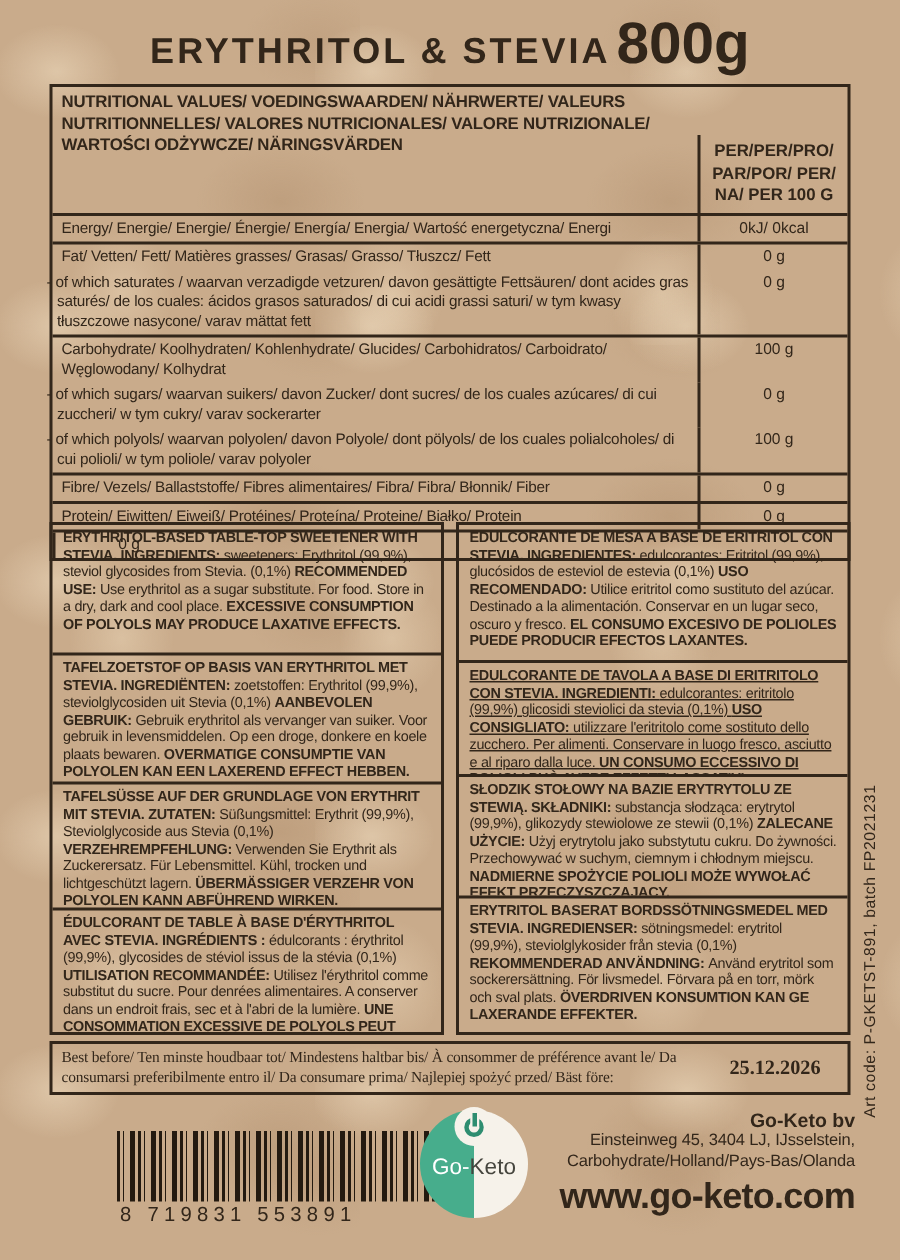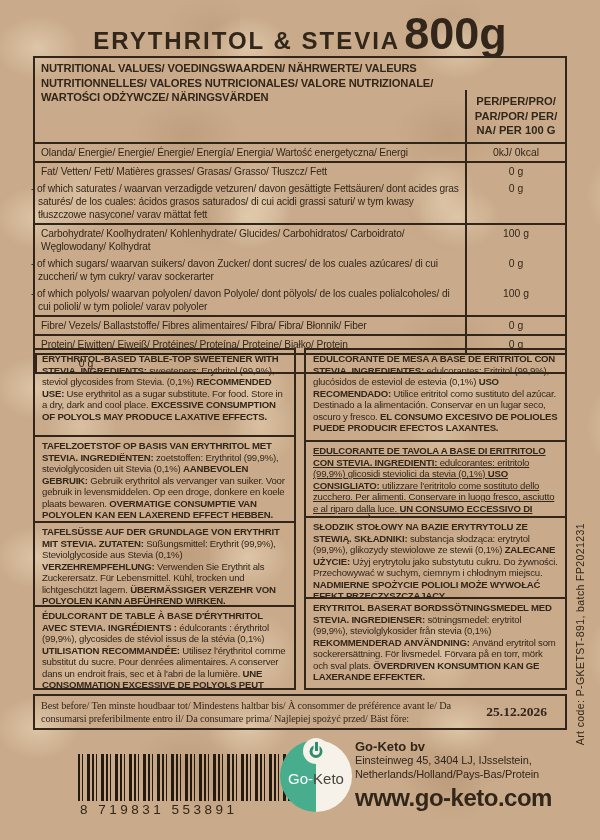--- a/index.html
+++ b/index.html
@@ -18,21 +18,21 @@
       radial-gradient(ellipse 80px 55px at 72% 64%, rgba(173,139,105,.38), transparent 70%),
       radial-gradient(ellipse 50px 60px at 45% 85%, rgba(238,218,188,.45), transparent 70%),
       radial-gradient(ellipse 70px 50px at 88% 15%, rgba(178,144,110,.33), transparent 70%);
     background-size:210px 170px,260px 210px,180px 230px,240px 190px;
   }
   .b{font-weight:bold;}
 
   
   .title{position:absolute;top:8px;left:0;right:0;text-align:center;white-space:nowrap;}
   .product-name{font-size:24px;font-weight:bold;letter-spacing:2px;}
-  .product-weight{font-size:45px;font-weight:bold;letter-spacing:0;margin-left:4px;}
+  .product-weight{font-size:39px;font-weight:bold;letter-spacing:0;margin-left:4px;}
 
   
   .ntable{position:absolute;left:33px;top:56px;width:534px;border:2px solid var(--ink);box-sizing:border-box;}
   .trow{display:flex;border-top:2px solid var(--ink);}
   .trow.first{border-top:none;}
   .trow.sub{border-top:none;}
   .cell-label{flex:1;padding:2px 6px;font-size:10.2px;line-height:13px;letter-spacing:-0.15px;}
   .cell-value{width:90px;border-left:2px solid var(--ink);text-align:center;padding:2px 4px;font-size:10.4px;line-height:13px;}
   .thead .cell-label{font-weight:bold;font-size:11.2px;line-height:14.6px;padding:3px 6px;}
   .thead .cell-value{font-weight:bold;font-size:11.2px;line-height:14.6px;padding:4px 4px;margin-top:32px;}
@@ -76,41 +76,41 @@
         background:linear-gradient(90deg,var(--teal) 0 50%, #f6f2ea 50% 100%);}
   .logo-text{position:absolute;top:50%;left:0;right:0;transform:translateY(-38%);text-align:center;font-size:15px;white-space:nowrap;}
   .logo-go{color:#ffffff;}
   .logo-keto{color:#45453e;}
   .power-badge{position:absolute;top:-2px;left:50%;transform:translateX(-50%);width:26px;height:26px;background:#f6f2ea;border-radius:50%;}
   .power-glyph{position:absolute;top:7px;left:50%;transform:translateX(-50%);width:13px;height:13px;
                border:3px solid var(--teal-dark);border-radius:50%;box-sizing:border-box;}
   .power-glyph::after{content:"";position:absolute;left:50%;top:-6px;transform:translateX(-50%);
                width:3px;height:9px;background:var(--teal-dark);box-shadow:0 0 0 1.5px #f6f2ea;}
 
-  .company{position:absolute;left:355px;top:739px;width:215px;text-align:left;}
+  .company{position:absolute;left:355px;top:739px;width:215px;text-align:right;}
   .company-name{font-weight:bold;font-size:13px;line-height:15px;}
   .address{font-size:11px;line-height:13.5px;letter-spacing:-0.1px;}
   .website{font-weight:bold;font-size:24px;letter-spacing:-0.5px;margin-top:3px;white-space:nowrap;}
 </style>
 </head>
 <body>
 
 <div class="label">
 
   <div class="title">
     <span class="product-name">ERYTHRITOL &amp; STEVIA</span><span class="product-weight">800g</span>
   </div>
 
   <div class="ntable">
     <div class="trow thead first">
       <div class="cell-label">NUTRITIONAL VALUES/ VOEDINGSWAARDEN/ NÄHRWERTE/ VALEURS NUTRITIONNELLES/ VALORES NUTRICIONALES/ VALORE NUTRIZIONALE/ WARTOŚCI ODŻYWCZE/ NÄRINGSVÄRDEN</div>
       <div class="cell-value">PER/PER/PRO/ PAR/POR/ PER/ NA/ PER 100 G</div>
     </div>
     <div class="trow">
-      <div class="cell-label">Olanda/ Energie/ Energie/ Énergie/ Energía/ Energia/ Wartość energetyczna/ Energi</div>
+      <div class="cell-label">Energy/ Energie/ Energie/ Énergie/ Energía/ Energia/ Wartość energetyczna/ Energi</div>
       <div class="cell-value">0kJ/ 0kcal</div>
     </div>
     <div class="trow">
       <div class="cell-label">Fat/ Vetten/ Fett/ Matières grasses/ Grasas/ Grasso/ Tłuszcz/ Fett</div>
       <div class="cell-value">0 g</div>
     </div>
     <div class="trow sub">
       <div class="cell-label">- of which saturates / waarvan verzadigde vetzuren/ davon gesättigte Fettsäuren/ dont acides gras saturés/ de los cuales: ácidos grasos saturados/ di cui acidi grassi saturi/ w tym kwasy tłuszczowe nasycone/ varav mättat fett</div>
       <div class="cell-value">0 g</div>
     </div>
@@ -170,17 +170,17 @@
       <div class="power-glyph"></div>
     </div>
     <div class="logo-text">
       <span class="logo-go">Go-</span><span class="logo-keto">Keto</span>
     </div>
   </div>
 
   <div class="company">
     <div class="company-name">Go-Keto bv</div>
     <div class="address">Einsteinweg 45, 3404 LJ, IJsselstein,</div>
-    <div class="address">Netherlands/Holland/Pays-Bas/Protein</div>
+    <div class="address">Carbohydrate/Holland/Pays-Bas/Olanda</div>
     <div class="website">www.go-keto.com</div>
   </div>
 
 </div>
 
 </body></html>

